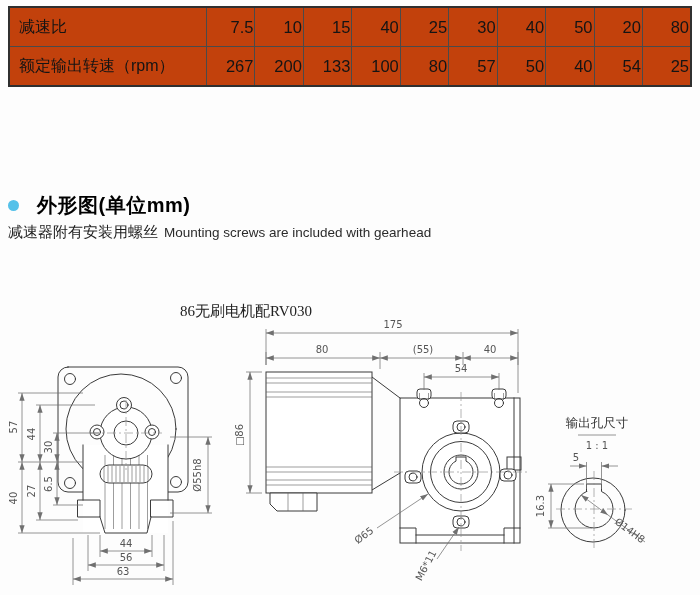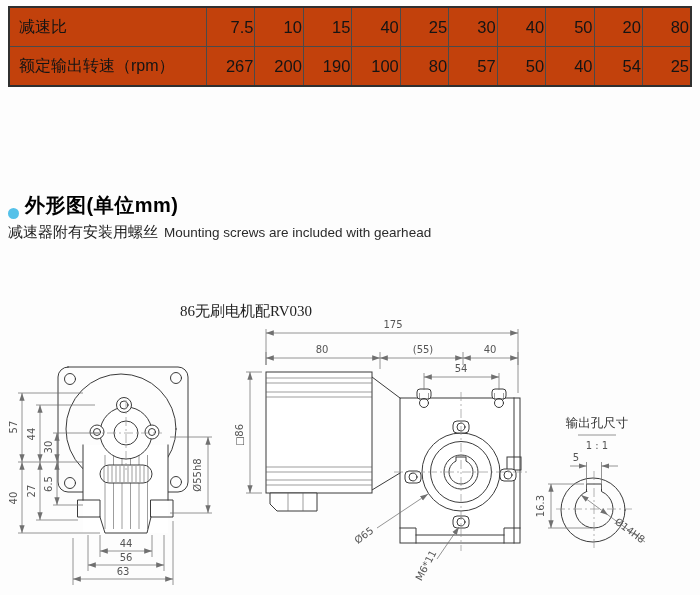--- a/index.html
+++ b/index.html
@@ -13,21 +13,21 @@
     border-collapse:collapse;table-layout:fixed;
     border:2px solid #2f2f2f;
   }
   .spec-table td{
     border:1px solid #4a4a4a;height:36px;
     font-size:16px;color:#141414;background:#c2410c;
   }
   .spec-table td.lbl{width:186px;text-align:left;padding-left:9px;}
   .spec-table td.val{text-align:right;font-size:16.5px;}
   
-  .heading{position:absolute;left:8px;top:192px;display:flex;align-items:flex-end;gap:6px;}
+  .heading{position:absolute;left:8px;top:192px;display:flex;align-items:center;gap:18px;}
   .bullet{width:11px;height:11px;border-radius:50%;flex:0 0 auto;}
   .h-zh{font-size:20px;font-weight:bold;color:#000;letter-spacing:.5px;}
   .h-en{font-size:13px;font-weight:bold;color:#101010;padding-top:4px;}
   .note{position:absolute;left:8px;top:223px;display:flex;align-items:baseline;gap:6px;justify-content:space-between;}
   .n-zh{font-size:15px;color:#1d1d1d;}
   .n-en{font-size:13.5px;color:#2b2b2b;}
   
   #drawing{position:absolute;left:0;top:295px;}
   .obj{fill:none;stroke:#3b3b3b;stroke-width:1;stroke-linecap:square;}
   .objw{fill:#fff;stroke:#3b3b3b;stroke-width:1;}
@@ -53,21 +53,21 @@
     <td class="val">30</td>
     <td class="val">40</td>
     <td class="val">50</td>
     <td class="val">20</td>
     <td class="val">80</td>
   </tr>
   <tr>
     <td class="lbl">额定输出转速（rpm）</td>
     <td class="val">267</td>
     <td class="val">200</td>
-    <td class="val">190</td>
+    <td class="val">133</td>
     <td class="val">100</td>
     <td class="val">80</td>
     <td class="val">57</td>
     <td class="val">50</td>
     <td class="val">40</td>
     <td class="val">54</td>
     <td class="val">25</td>
   </tr>
 </tbody>
   </table>

